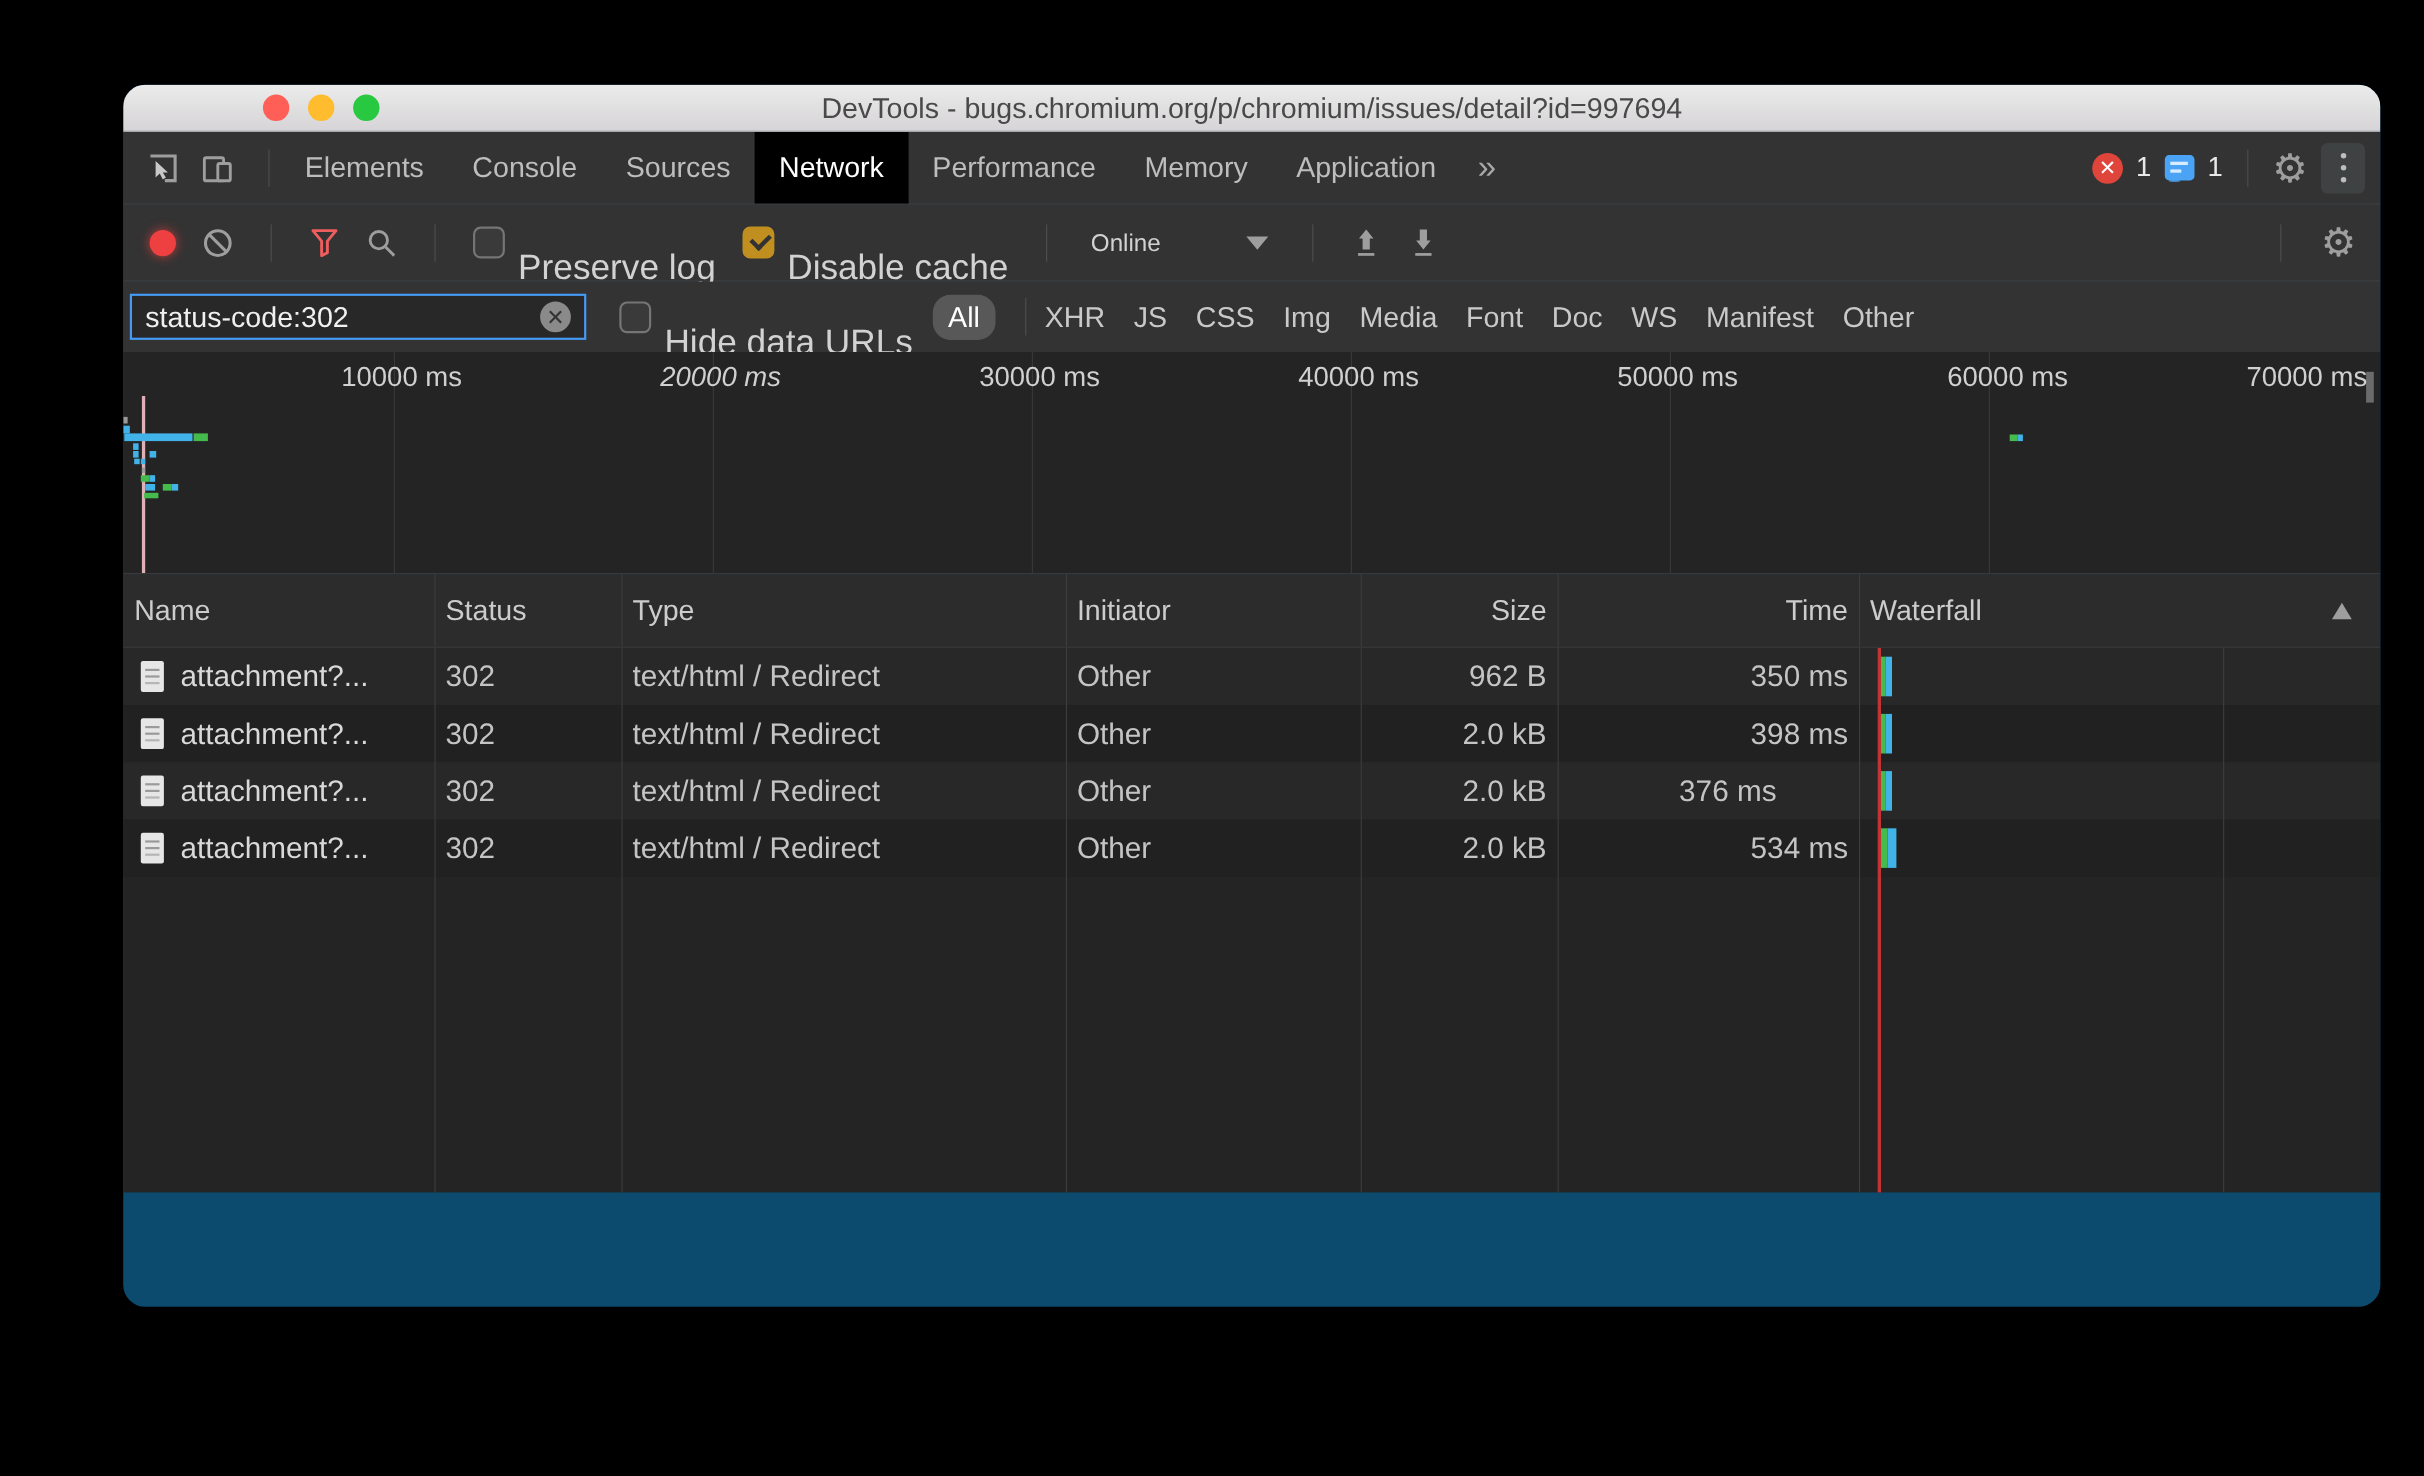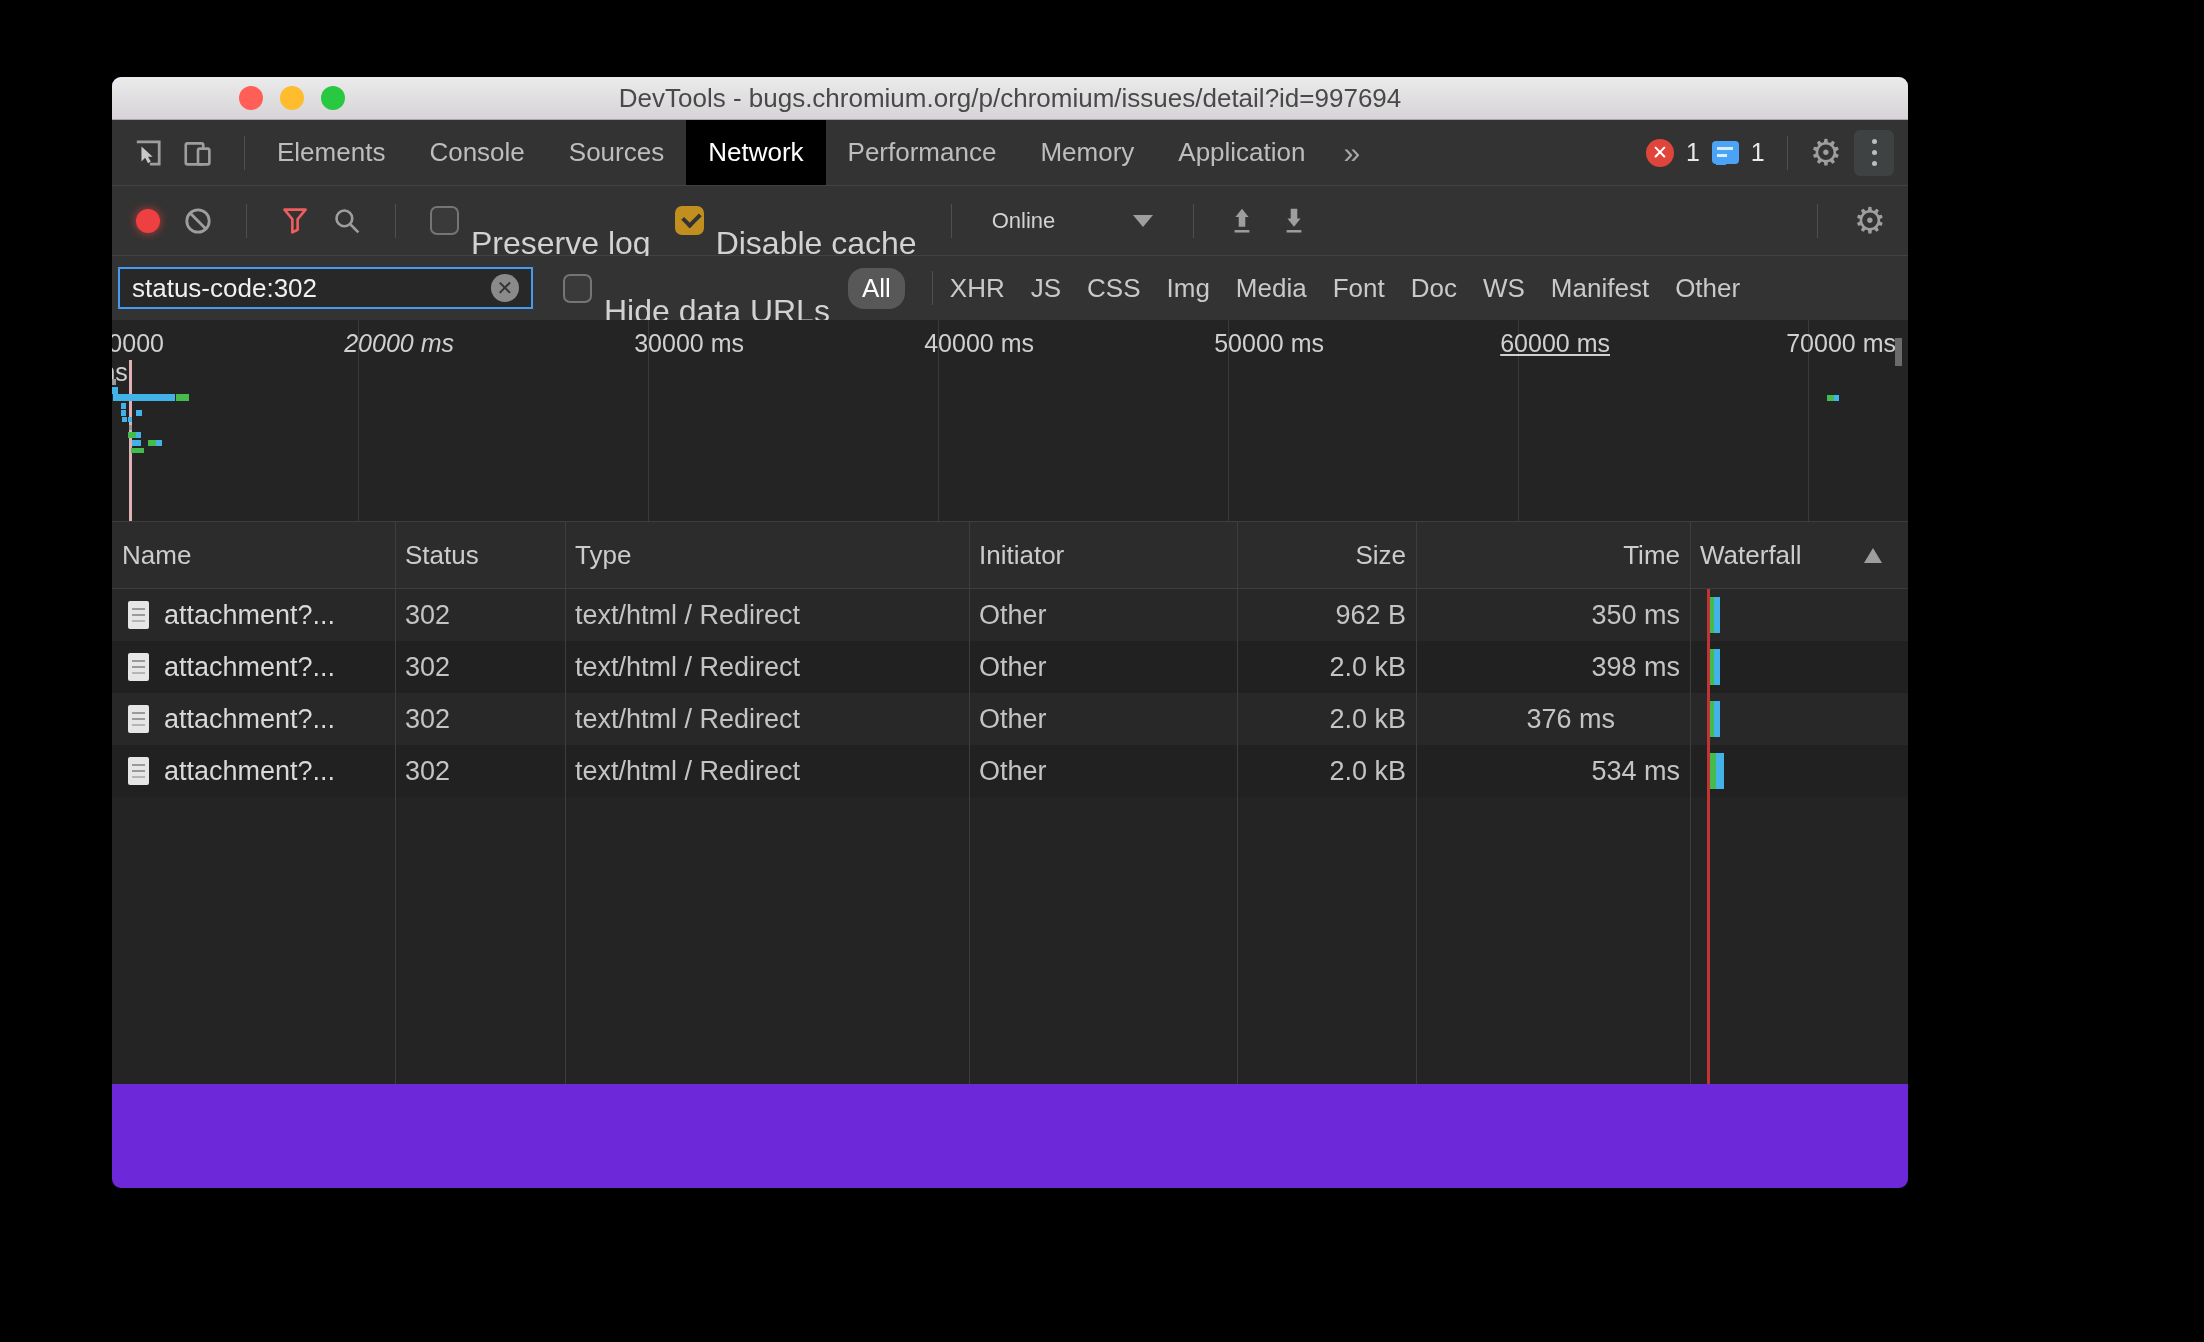--- a/index.html
+++ b/index.html
@@ -1,19 +1,19 @@
 <!DOCTYPE html>
 <html><head>
 <meta charset="utf-8">
 <style>
   * { margin:0; padding:0; box-sizing:border-box; }
   html,body { width:2204px; height:1342px; background:#000; overflow:hidden;
     font-family:"Liberation Sans", sans-serif; }
-  .window { position:absolute; left:112px; top:77px; width:1796px; height:1111px;
-    border-radius:9px; overflow:hidden; background:#6d28d9;
+  .window { position:absolute; left:112px; top:77px; width:2052px; height:1111px;
+    border-radius:20px; overflow:hidden; background:#0c4a6e;
     box-shadow:0 22px 60px rgba(0,0,0,.65); }
 
   
   .titlebar { height:43px; background:linear-gradient(#ecebec,#d6d4d6);
     border-bottom:1px solid #a9a7a9; position:relative;
     display:flex; align-items:center; justify-content:center; }
   .titlebar .title { font-size:26px; color:#494949; }
   .lights { position:absolute; left:127px; top:0; height:100%; display:flex; align-items:center; gap:17px; }
   .light { width:24px; height:24px; border-radius:50%; }
 
@@ -229,21 +229,21 @@
       <div class="ticklabel" style="right: 1744px;">10000 ms</div>
       <div class="gridline" style="left: 536px;"></div>
       <div class="ticklabel" style="right: 1454px; font-style: italic;">20000 ms</div>
       <div class="gridline" style="left: 826px;"></div>
       <div class="ticklabel" style="right: 1164px;">30000 ms</div>
       <div class="gridline" style="left: 1116px;"></div>
       <div class="ticklabel" style="right: 874px;">40000 ms</div>
       <div class="gridline" style="left: 1406px;"></div>
       <div class="ticklabel" style="right: 584px;">50000 ms</div>
       <div class="gridline" style="left: 1696px;"></div>
-      <div class="ticklabel" style="right: 298px; text-decoration: underline;">60000 ms</div>
+      <div class="ticklabel" style="right: 284px;">60000 ms</div>
       <div class="ticklabel" style="right: 12px;">70000 ms</div>
       <div class="loadline" style="left: 17px; top: 40px; bottom: 0px;"></div>
       <div class="ovbar" style="left: 0px; top: 59px; width: 4px; height: 6px; background: rgb(154, 154, 154);"></div>
       <div class="ovbar" style="left: 0px; top: 67px; width: 6px; height: 7px; background: rgb(66, 179, 232);"></div>
       <div class="ovbar" style="left: 1px; top: 74px; width: 62px; height: 7px; background: rgb(66, 179, 232);"></div>
       <div class="ovbar" style="left: 64px; top: 74px; width: 13px; height: 7px; background: rgb(70, 187, 77);"></div>
       <div class="ovbar" style="left: 9px; top: 83px; width: 5px; height: 6px; background: rgb(66, 179, 232);"></div>
       <div class="ovbar" style="left: 9px; top: 90px; width: 5px; height: 6px; background: rgb(66, 179, 232);"></div>
       <div class="ovbar" style="left: 24px; top: 90px; width: 6px; height: 6px; background: rgb(66, 179, 232);"></div>
       <div class="ovbar" style="left: 10px; top: 97px; width: 5px; height: 5px; background: rgb(66, 179, 232);"></div>

